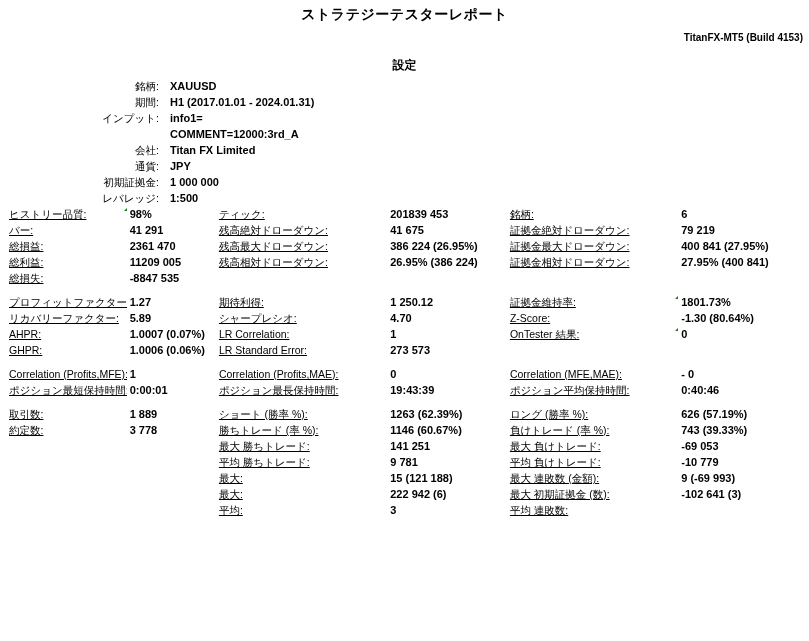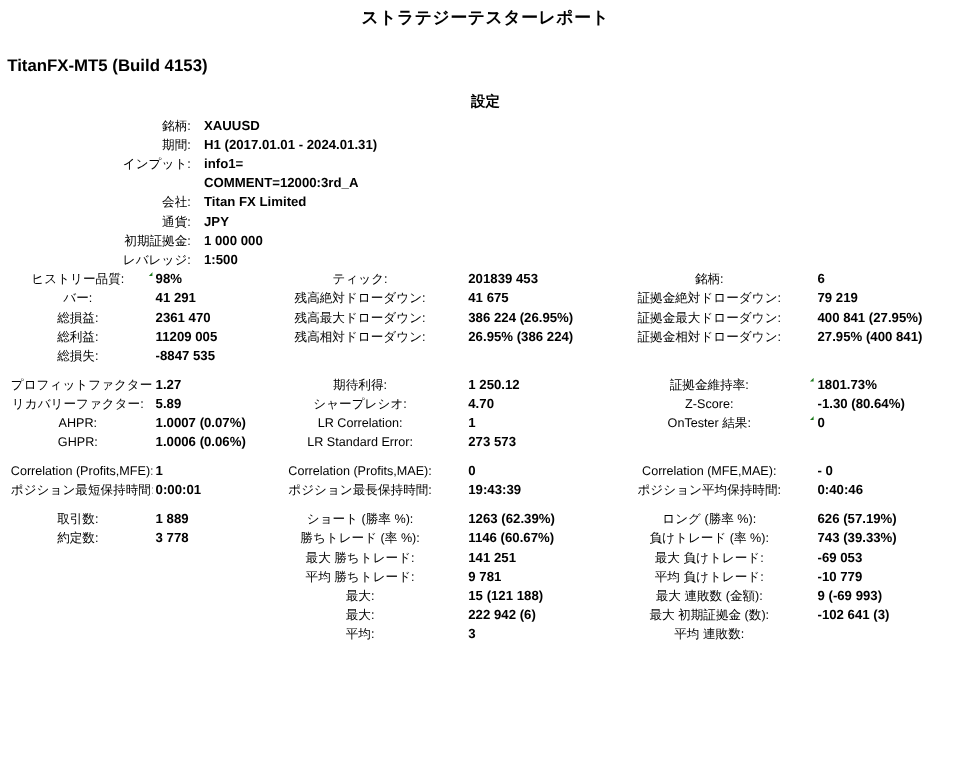--- a/index.html
+++ b/index.html
@@ -23,24 +23,24 @@
     padding: 0 6px;
   }
   .title {
     text-align: center;
     font-size: 14px;
     font-weight: bold;
     margin-top: 6px;
     letter-spacing: 0.5px;
   }
   .subtitle {
-    text-align: left;
-    font-size: 14px;
+    text-align: right;
+    font-size: 10px;
     font-weight: bold;
-    margin-top: 22px;
+    margin-top: 8px;
   }
   .section-head {
     text-align: center;
     font-size: 12px;
     font-weight: bold;
     margin-top: 14px;
     margin-bottom: 4px;
   }
   .section-head.results {
     margin-top: 22px;
@@ -67,21 +67,21 @@
   .val {
     text-align: left;
     font-weight: bold;
     font-size: 11px;
   }
   
   .settings td.lbl { width: 150px; }
   .settings td.val { padding-left: 8px; }
 
   
-  .results-table td.lbl { text-align: center; }
+  .results-table td.lbl { text-align: left; text-decoration: underline; }
   .results-table td.val { padding-right: 10px; }
   .results-table td.lbl { padding-right: 6px; }
 
   .grp-a-l { width: 110px; }
   .grp-a-v { width: 75px; }
   .grp-b-l { width: 160px; }
   .grp-b-v { width: 105px; }
   .grp-c-l { width: 160px; }
   .grp-c-v { width: 110px; }
 

